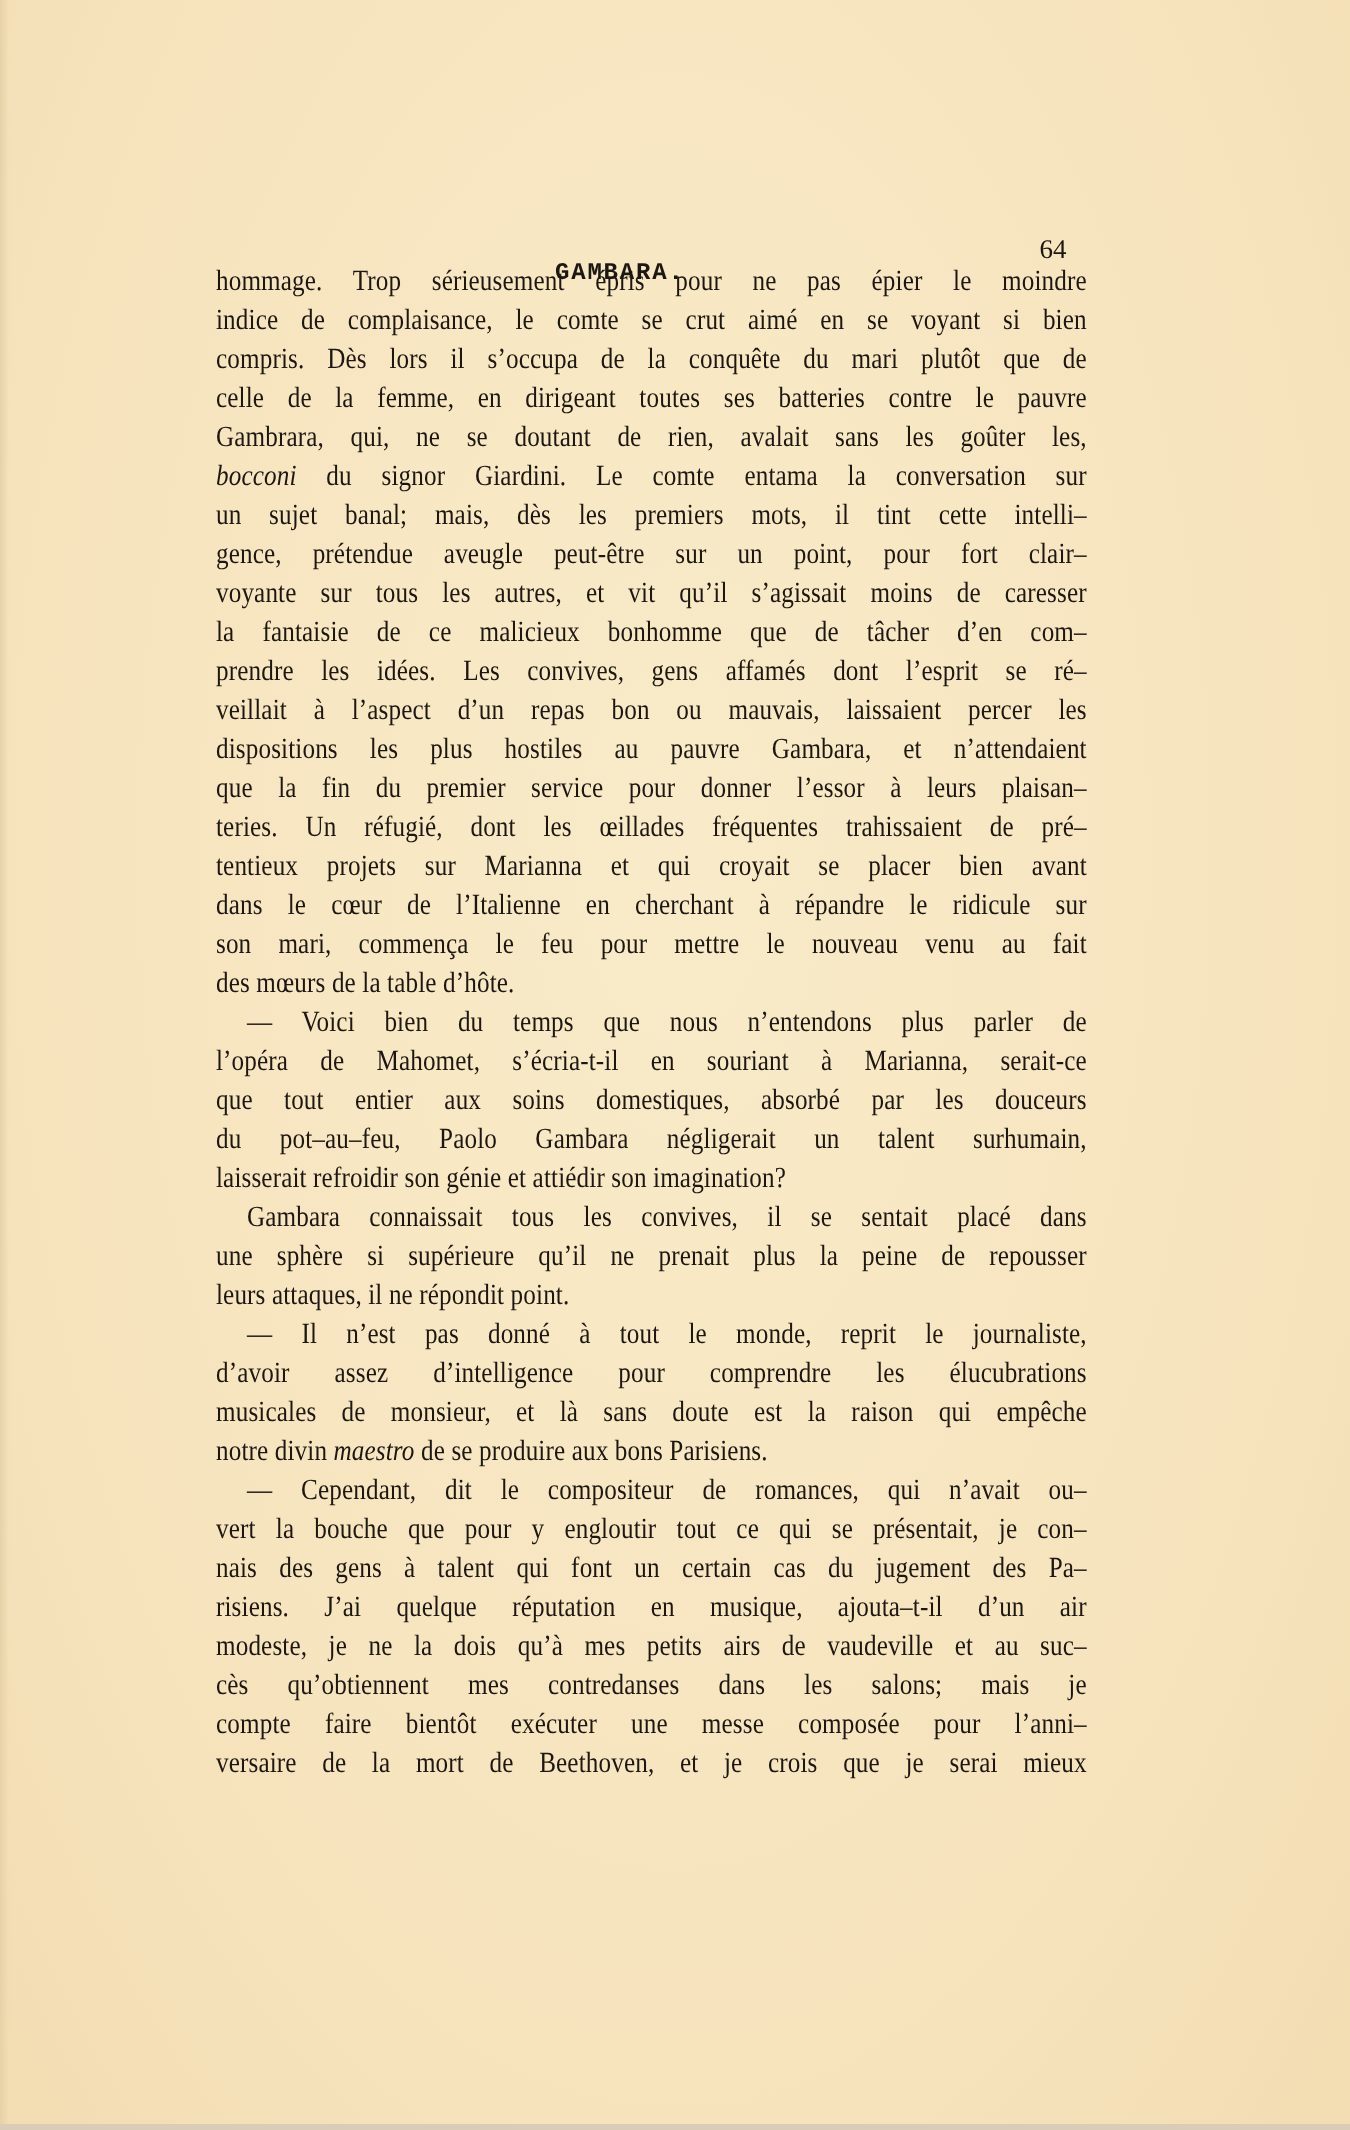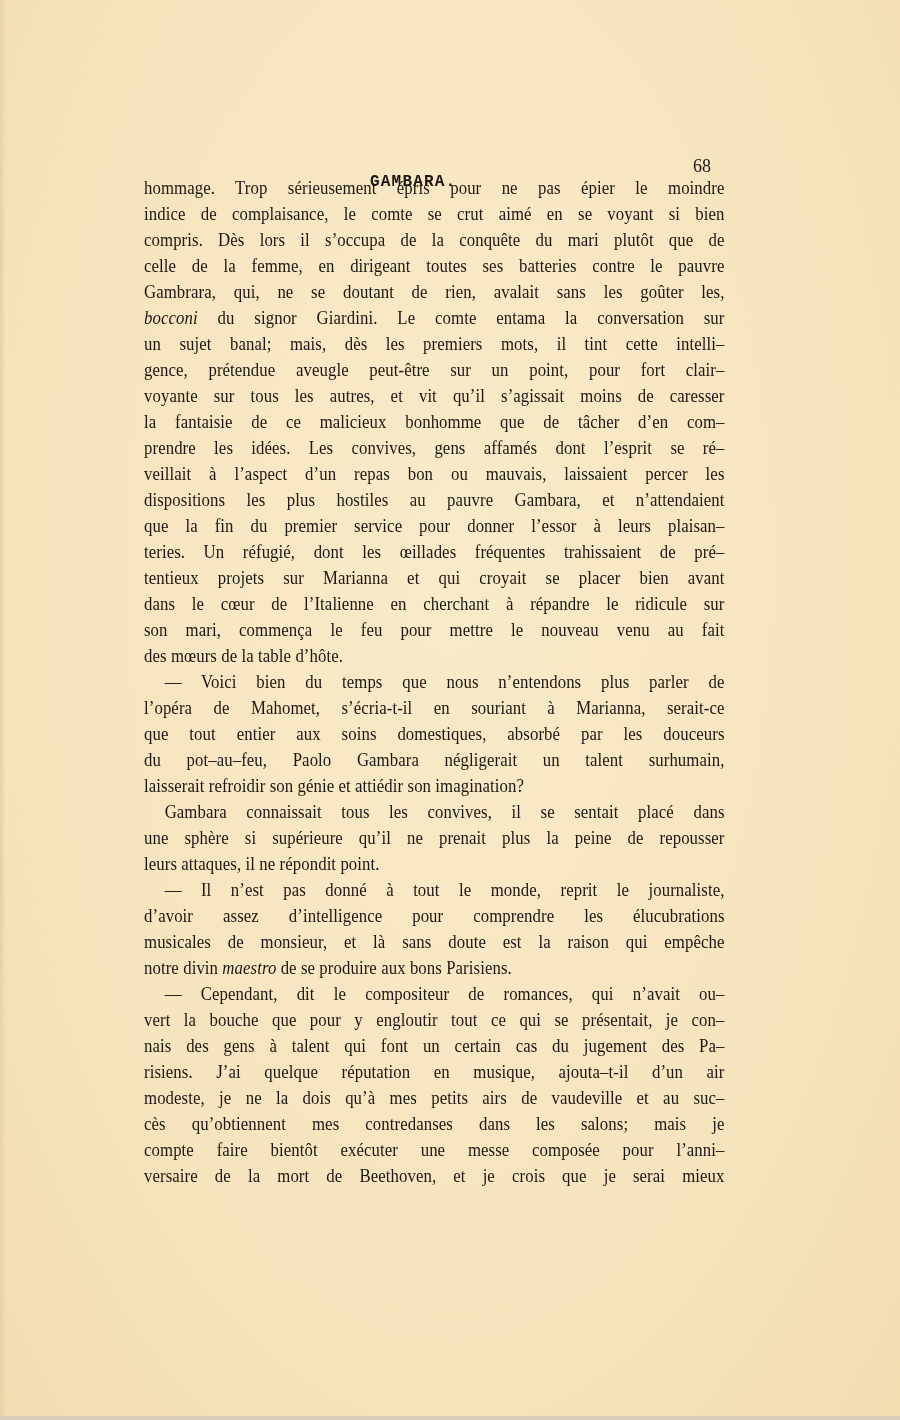--- a/index.html
+++ b/index.html
@@ -51,21 +51,21 @@
   .line i { font-style: italic; }
 </style>
 </head>
 <body>
 
 <div class="page-edge-left"></div>
 <div class="page-edge-bottom"></div>
 
 <div class="header">
   <span class="running-title">GAMBARA.</span>
-  <span class="page-number">68</span>
+  <span class="page-number">64</span>
 </div>
 
 <div class="text-block" id="text-block">
     <div class="line"><span>hommage. Trop sérieusement épris pour ne pas épier le moindre</span></div>
     <div class="line"><span>indice de complaisance, le comte se crut aimé en se voyant si bien</span></div>
     <div class="line"><span>compris. Dès lors il s’occupa de la conquête du mari plutôt que de</span></div>
     <div class="line"><span>celle de la femme, en dirigeant toutes ses batteries contre le pauvre</span></div>
     <div class="line"><span>Gambrara, qui, ne se doutant de rien, avalait sans les goûter les,</span></div>
     <div class="line"><i>bocconi</i><span> du signor Giardini. Le comte entama la conversation sur</span></div>
     <div class="line"><span>un sujet banal; mais, dès les premiers mots, il tint cette intelli–</span></div>

